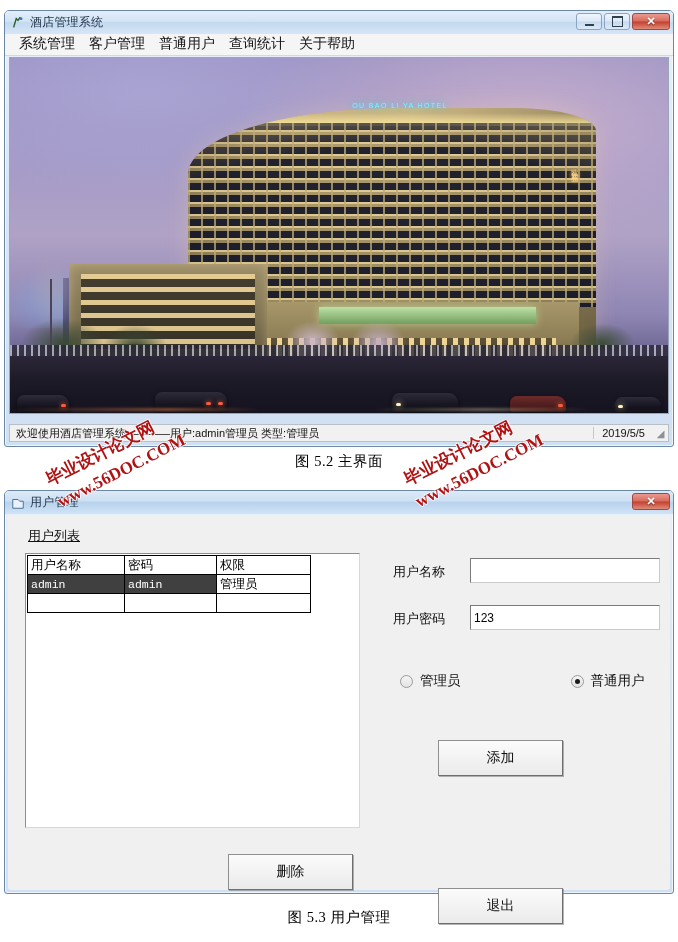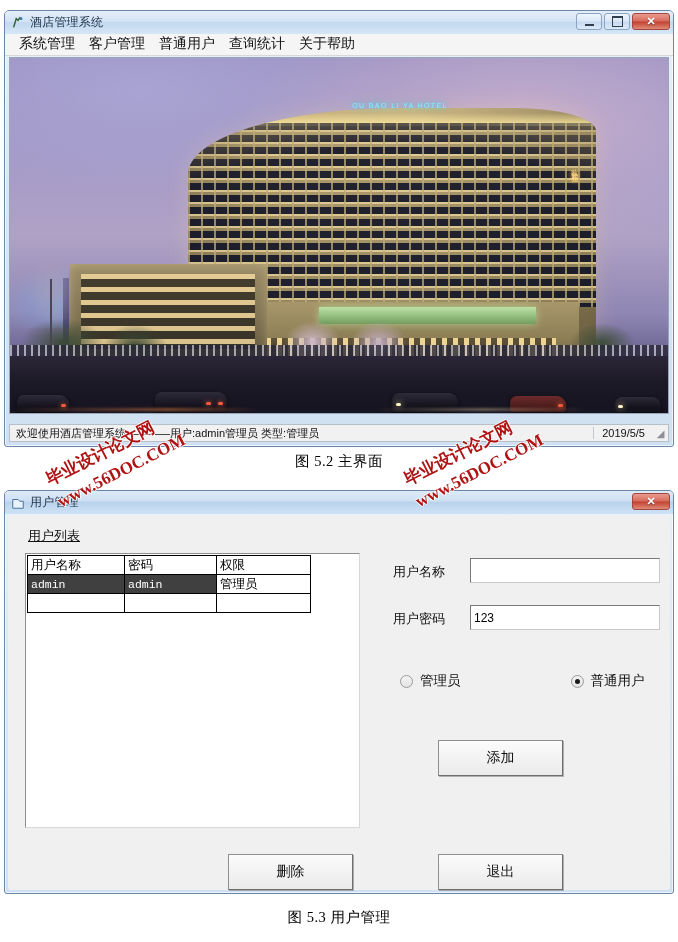--- a/index.html
+++ b/index.html
@@ -430,21 +430,21 @@
     border-right-color: #6e6e6e;
     border-bottom-color: #6e6e6e;
     box-shadow: 1px 1px 0 rgba(120,120,120,0.55);
     display: flex; align-items: center; justify-content: center;
     font-size: 14px;
     color: #111;
     box-sizing: border-box;
   }
   #btn-add   { left: 438px; top: 740px; width: 125px; height: 36px; }
   #btn-del   { left: 228px; top: 854px; width: 125px; height: 36px; }
-  #btn-exit  { left: 438px; top: 854px; width: 125px; height: 36px; }
+  #btn-exit  { left: 438px; top: 888px; width: 125px; height: 36px; }
 
   
   .watermark {
     position: absolute;
     color: #b01313;
     font-family: "Liberation Serif", serif;
     font-weight: bold;
     white-space: nowrap;
     transform-origin: left top;
     pointer-events: none;

